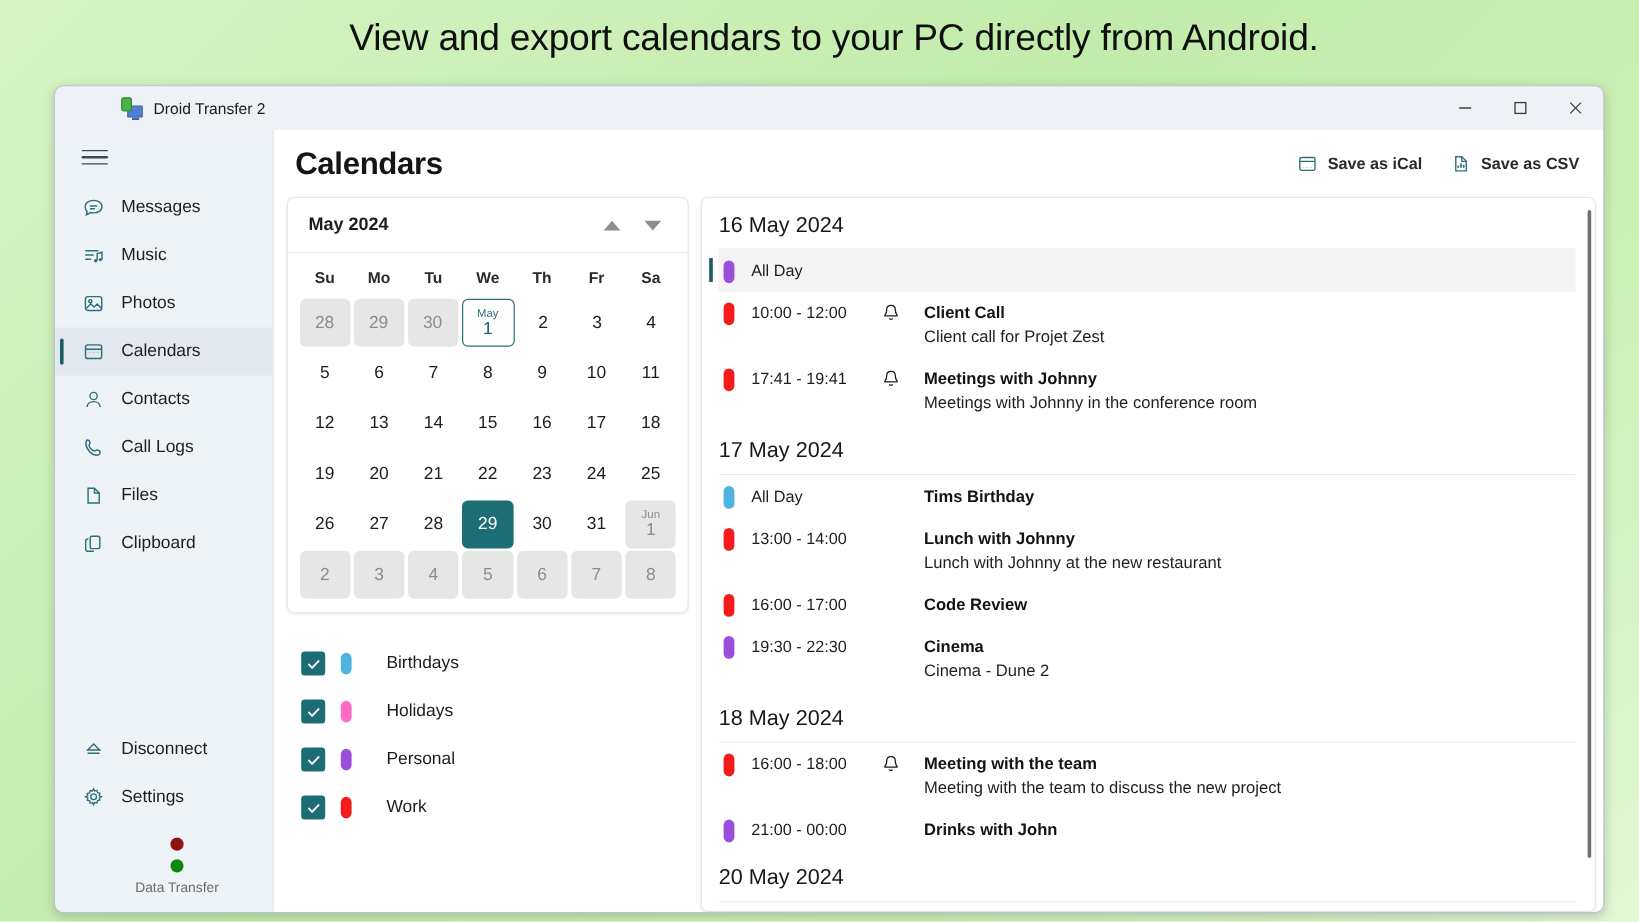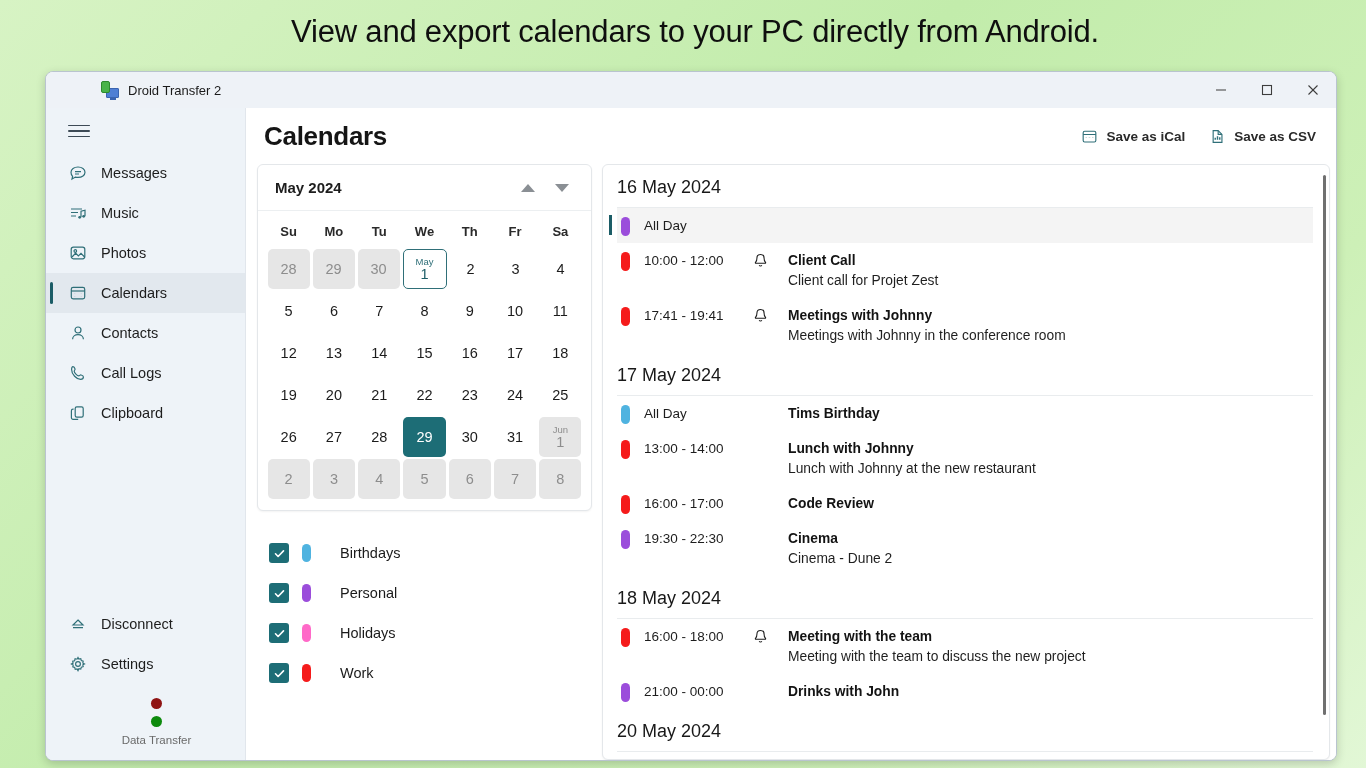--- a/index.html
+++ b/index.html
@@ -75,21 +75,21 @@
     display: flex; align-items: center; justify-content: center;
     color: #3d3d3d;
   }
   .wc svg { display: block; }
 
   
   #body-split { flex: 1; display: flex; min-height: 0; }
 
   
   #sidebar {
-    width: 200px;
+    width: 182px;
     background: #eef3f8;
     border-right: 1px solid #e1e6ec;
     display: flex; flex-direction: column;
     flex: none;
     position: relative;
     text-align: center;
   }
   #hamburger {
     margin: 13px 0 10px 22px;
     width: 22px; height: 20px;
@@ -364,20 +364,29 @@
 
         <div class="nav-item">
           <span class="ico">
             <svg width="18" height="18" viewBox="0 0 18 18" fill="none" stroke="currentColor" stroke-width="1.2">
               <path d="M4 2.6c1.3 0 1.7 1.2 2 2.3.3 1.1-.8 1.4-.8 2.3 0 1.6 3 4.6 4.6 4.6.9 0 1.2-1.1 2.3-.8 1.1.3 2.3.7 2.3 2 0 1.4-1.4 2.4-2.8 2.4C7.6 15.4 2.6 10.4 2.6 5.4 2.6 4 3 2.6 4 2.6z"></path>
             </svg>
           </span>
           <span>Call Logs</span>
         </div>
 
+        <div class="nav-item">
+          <span class="ico">
+            <svg width="18" height="18" viewBox="0 0 18 18" fill="none" stroke="currentColor" stroke-width="1.2">
+              <path d="M4.4 2.8h5.3l4 4v8.4H4.4z"></path>
+                <path d="M9.7 2.8v4h4"></path>
+            </svg>
+          </span>
+          <span>Files</span>
+        </div>
 
         <div class="nav-item">
           <span class="ico">
             <svg width="18" height="18" viewBox="0 0 18 18" fill="none" stroke="currentColor" stroke-width="1.2">
               <rect x="6.2" y="2.8" width="8" height="10.4" rx="1.6"></rect>
                 <path d="M4.6 5.2H4a1.6 1.6 0 0 0-1.6 1.6v7a1.6 1.6 0 0 0 1.6 1.6h5.2"></path>
             </svg>
           </span>
           <span>Clipboard</span>
         </div>
@@ -624,31 +633,31 @@
                 </div>
                 <div class="swatch" style="background: rgb(79, 179, 224);"></div>
                 <div class="lbl">Birthdays</div>
               </div>
               <div class="cal-item">
                 <div class="cbx">
                   <svg width="13" height="13" viewBox="0 0 13 13" fill="none" stroke="#ffffff" stroke-width="1.6" stroke-linecap="round" stroke-linejoin="round">
                     <path d="M2.5 6.8l2.6 2.7L10.5 3.9"></path>
                   </svg>
                 </div>
-                <div class="swatch" style="background: rgb(155, 77, 219);"></div>
-                <div class="lbl">Personal</div>
+                <div class="swatch" style="background: rgb(255, 105, 200);"></div>
+                <div class="lbl">Holidays</div>
               </div>
               <div class="cal-item">
                 <div class="cbx">
                   <svg width="13" height="13" viewBox="0 0 13 13" fill="none" stroke="#ffffff" stroke-width="1.6" stroke-linecap="round" stroke-linejoin="round">
                     <path d="M2.5 6.8l2.6 2.7L10.5 3.9"></path>
                   </svg>
                 </div>
-                <div class="swatch" style="background: rgb(255, 105, 200);"></div>
-                <div class="lbl">Holidays</div>
+                <div class="swatch" style="background: rgb(155, 77, 219);"></div>
+                <div class="lbl">Personal</div>
               </div>
               <div class="cal-item">
                 <div class="cbx">
                   <svg width="13" height="13" viewBox="0 0 13 13" fill="none" stroke="#ffffff" stroke-width="1.6" stroke-linecap="round" stroke-linejoin="round">
                     <path d="M2.5 6.8l2.6 2.7L10.5 3.9"></path>
                   </svg>
                 </div>
                 <div class="swatch" style="background: rgb(245, 27, 27);"></div>
                 <div class="lbl">Work</div>
               </div>

